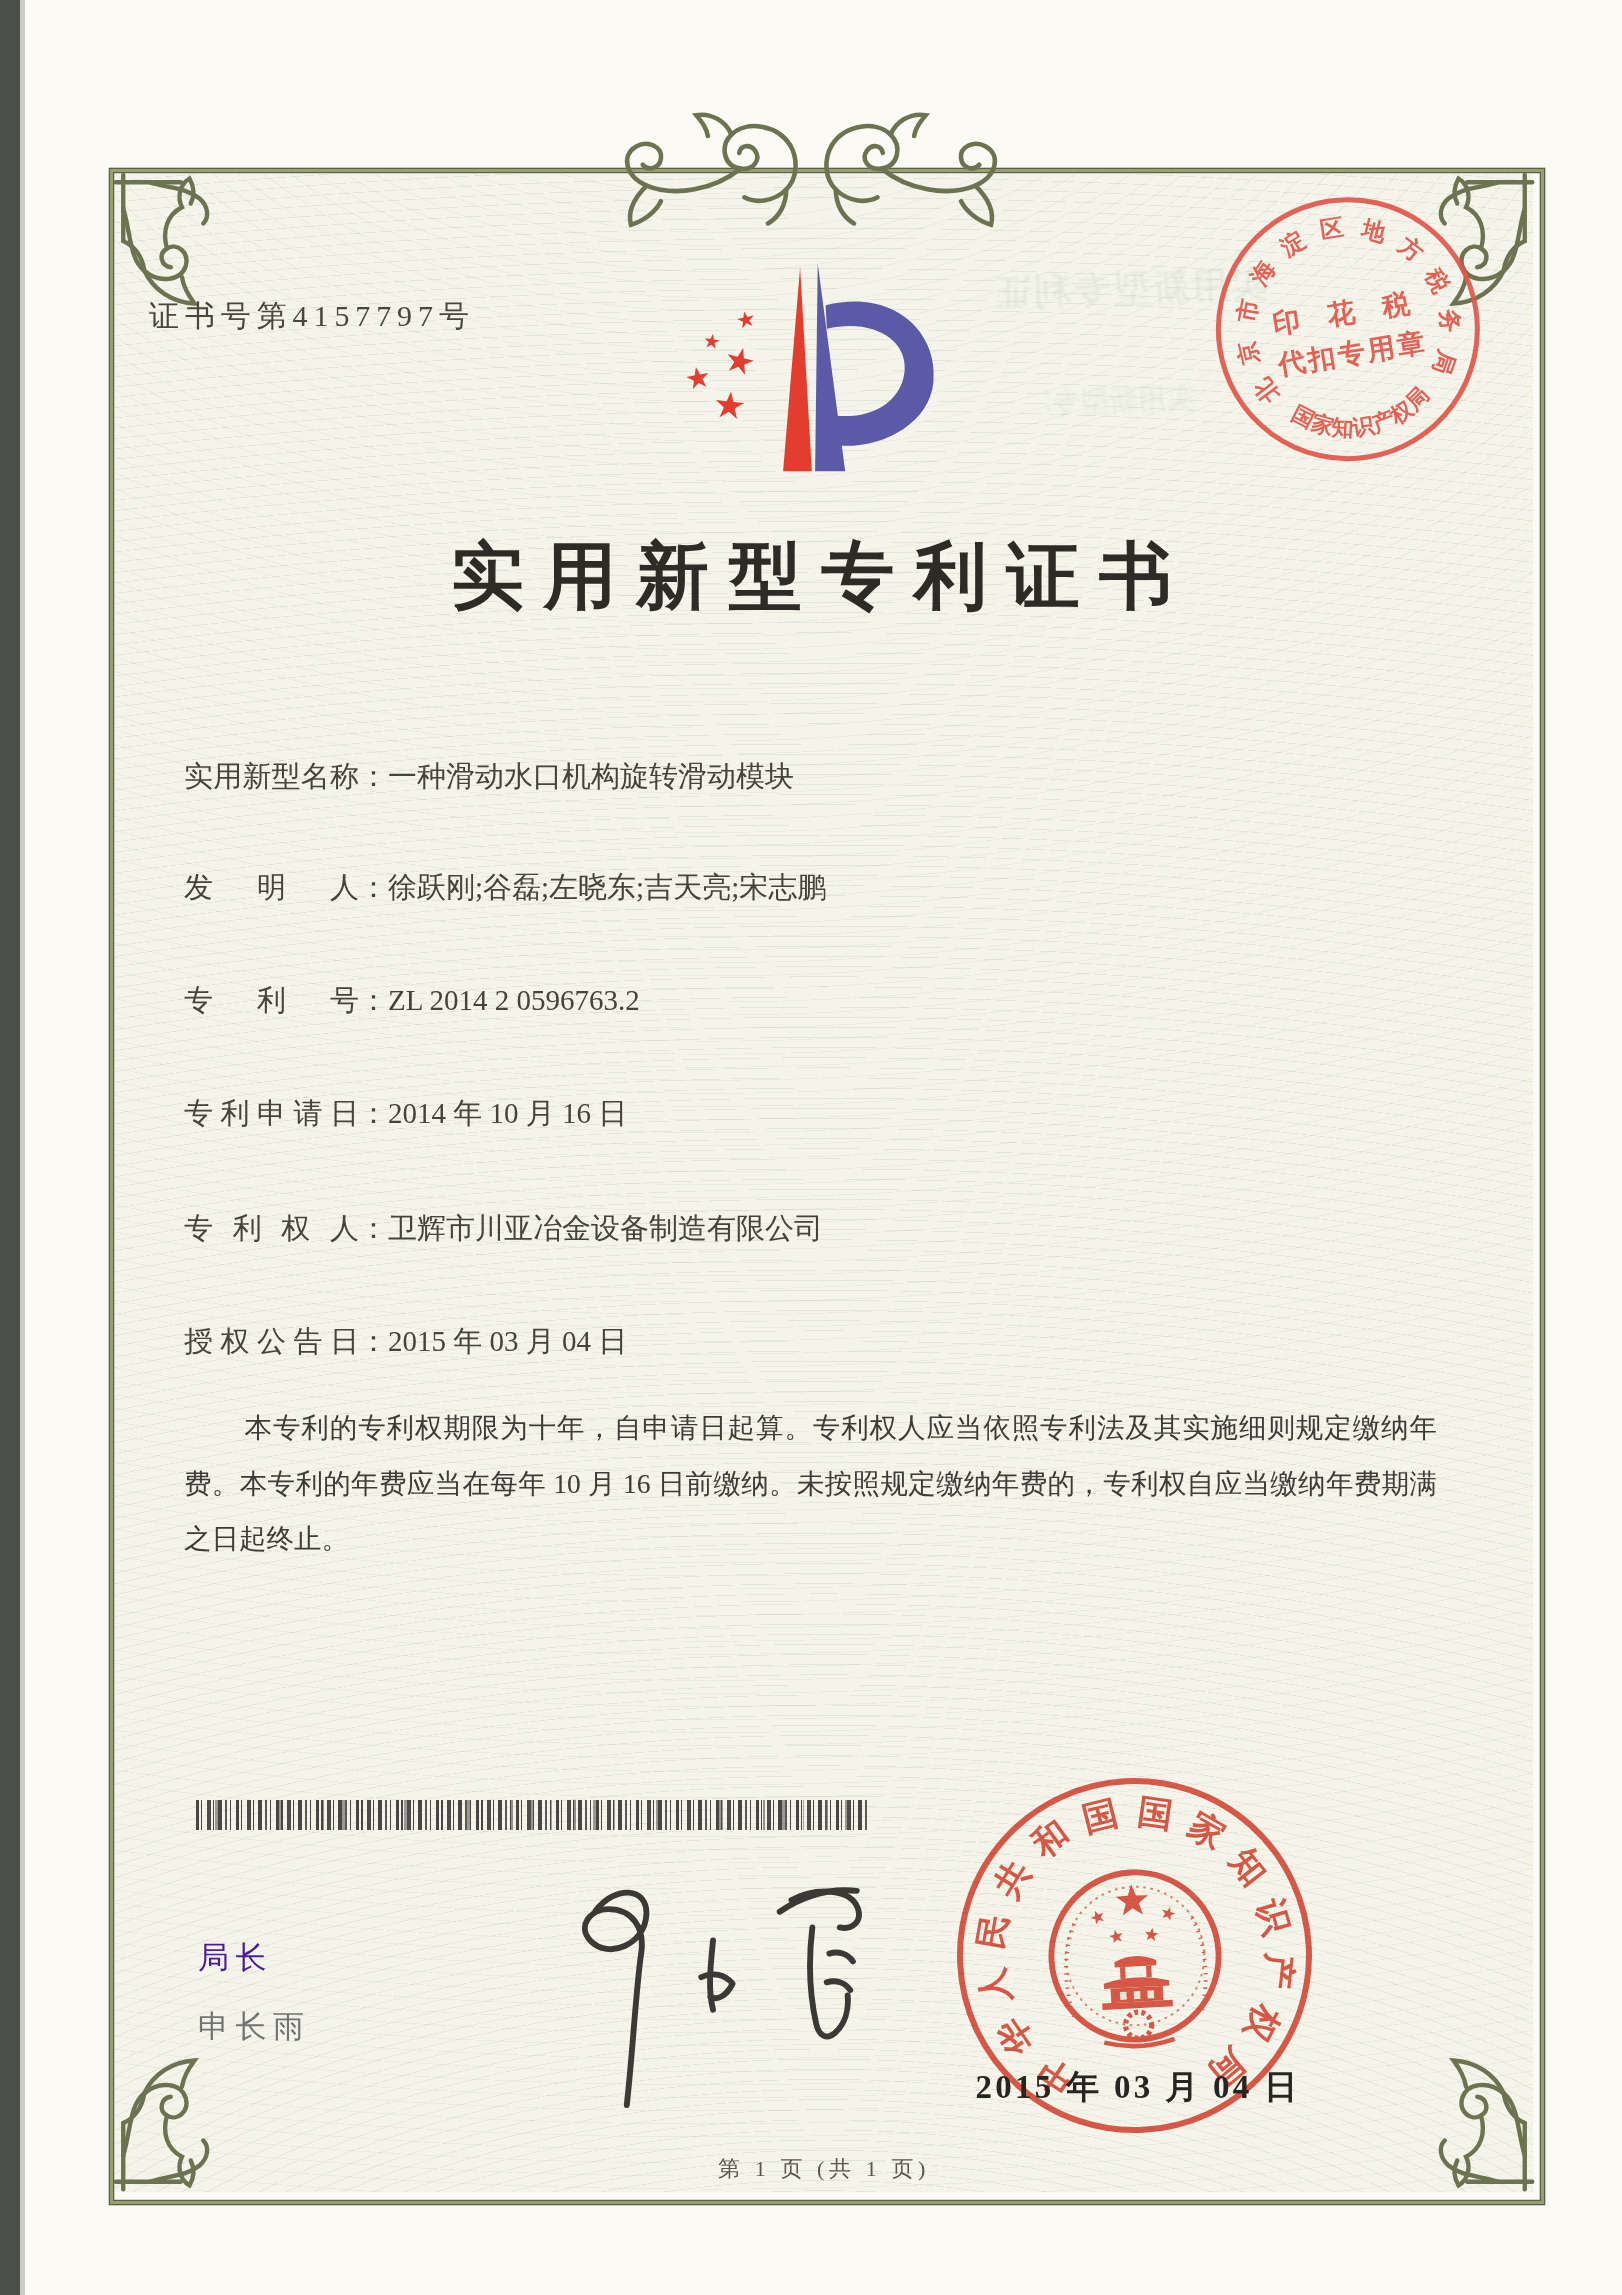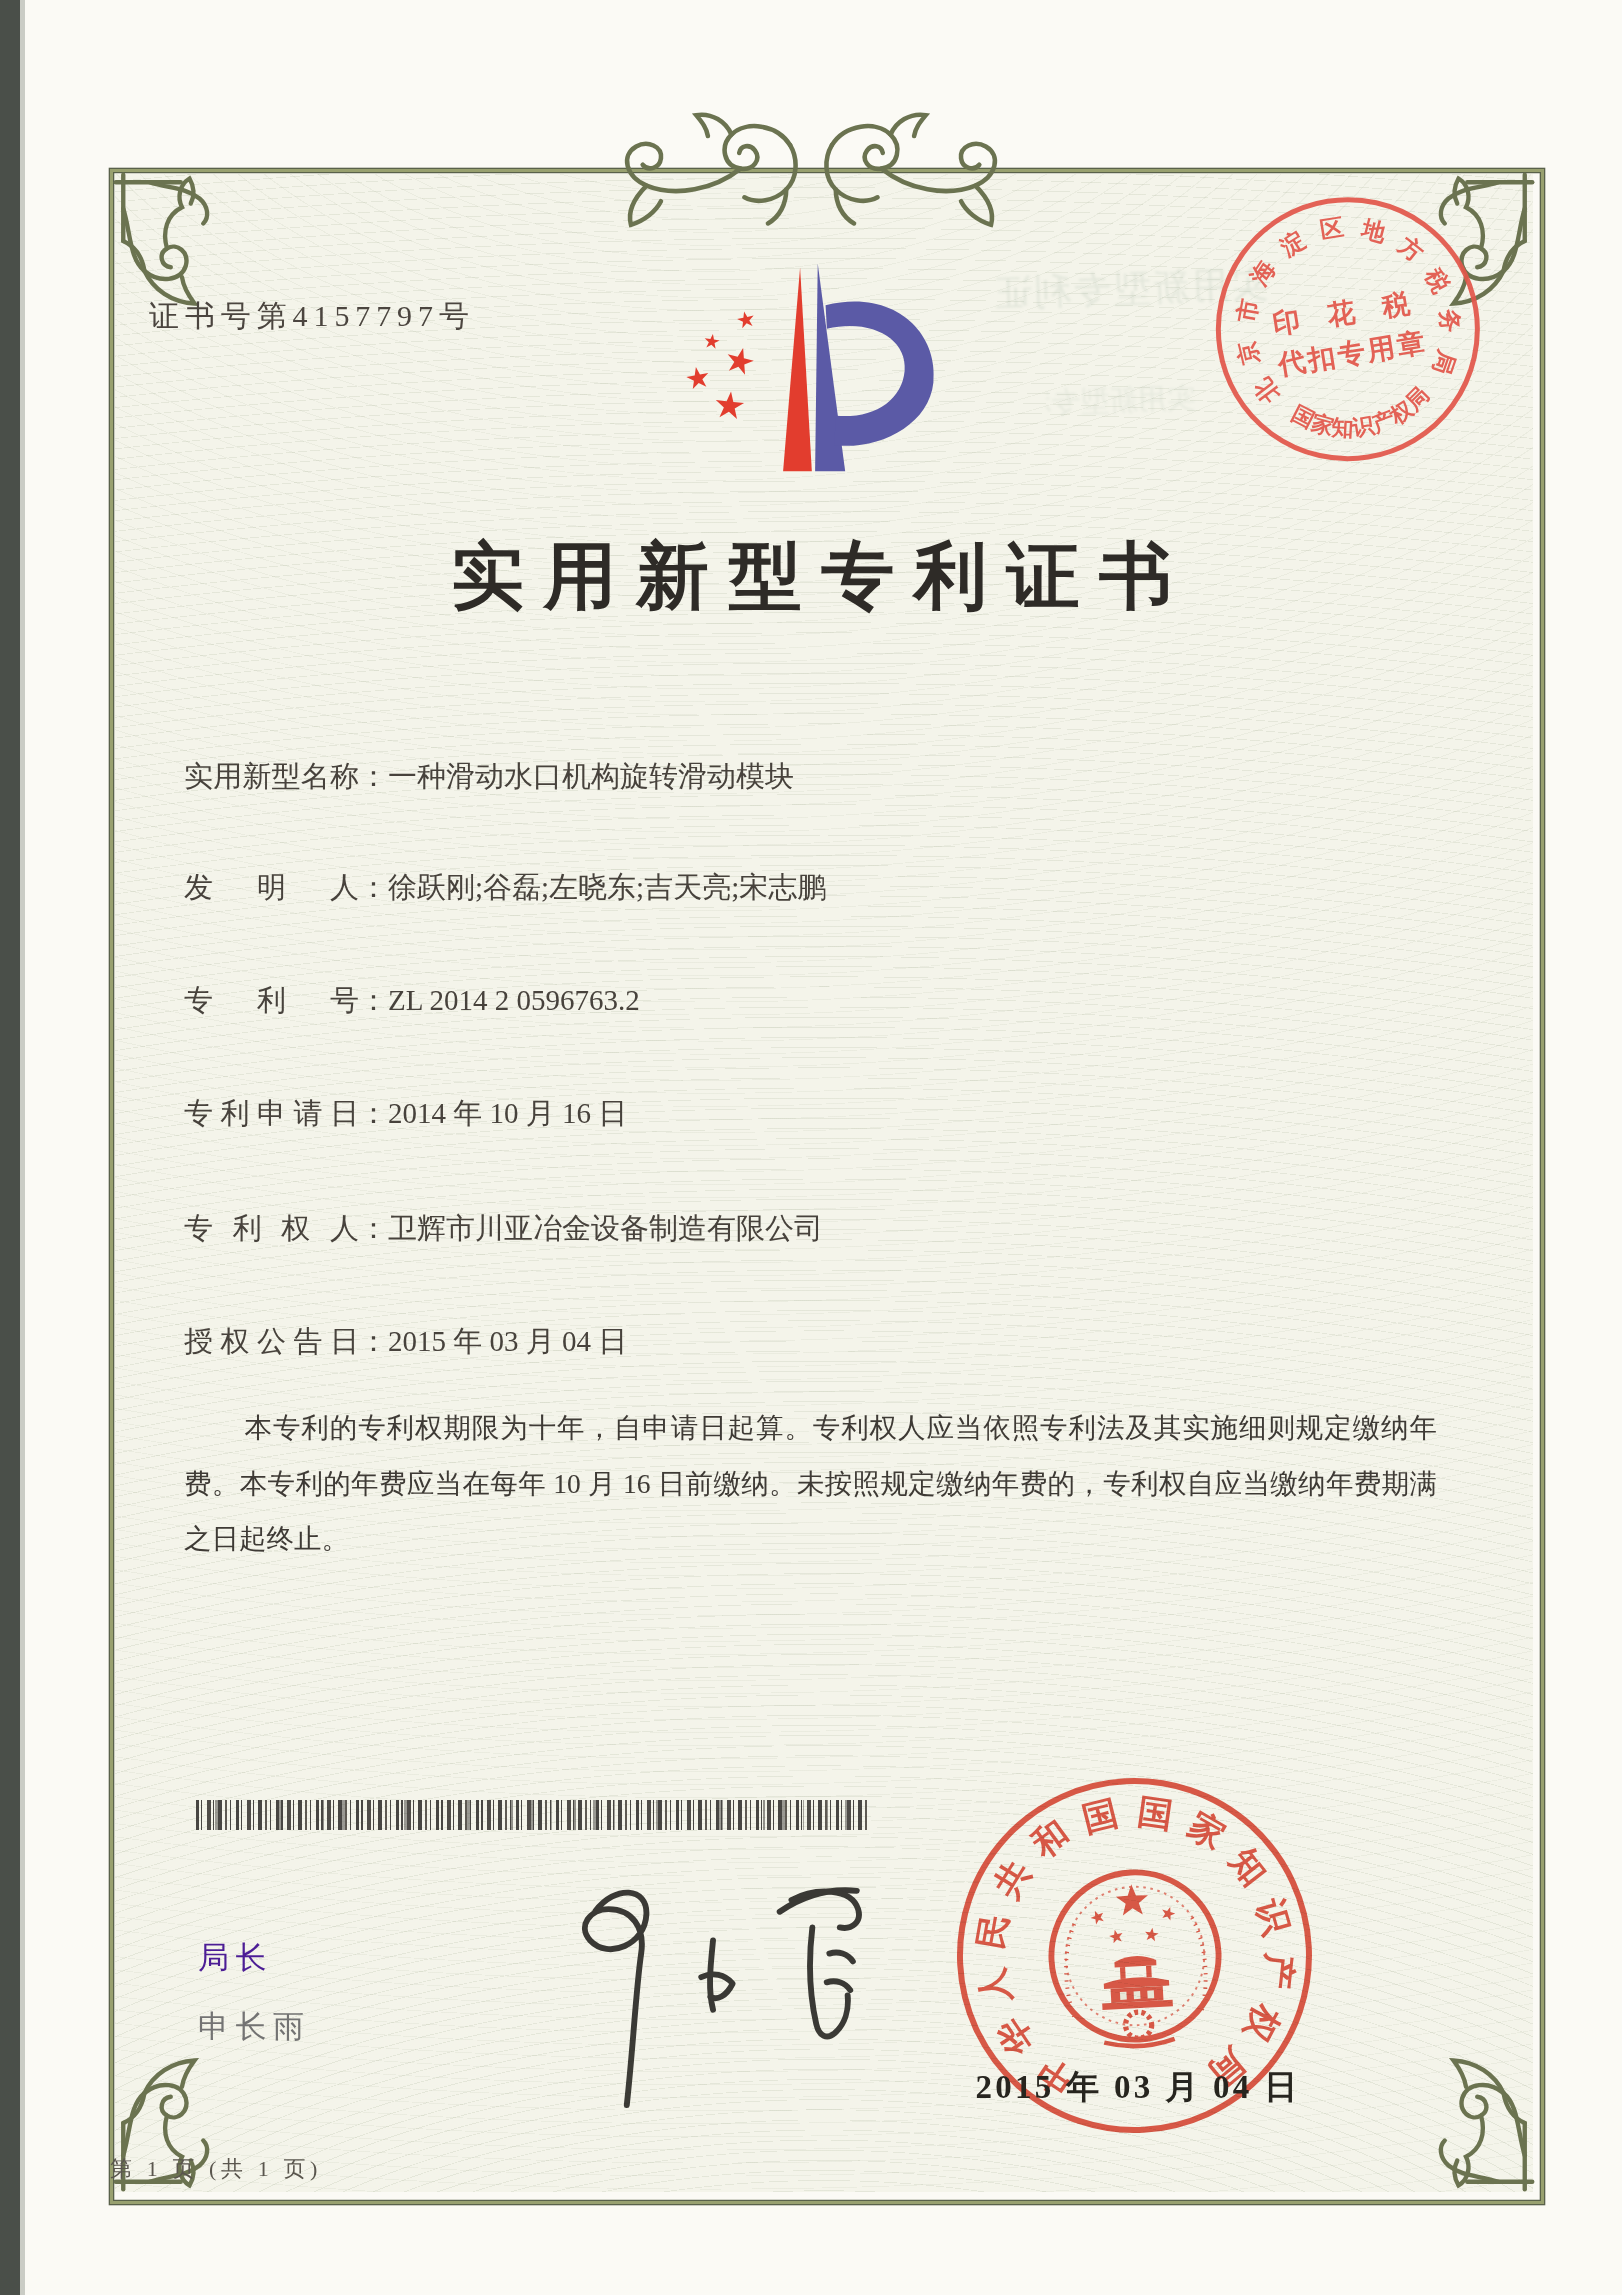--- a/index.html
+++ b/index.html
@@ -66,21 +66,21 @@
 
   
   .seal{position:absolute;left:957px;top:1778px;width:356px;height:356px;transform:rotate(-3deg);
         mix-blend-mode:multiply;opacity:.93;}
   .seal-ring{position:absolute;left:0;top:0;width:343px;height:343px;border:6.5px solid #df4f3e;border-radius:50%;}
   .seal .circ{color:#df4f3e;font-weight:bold;}
   .emblem{position:absolute;left:80px;top:67px;width:196px;height:222px;}
   .seal-date{position:absolute;left:968px;top:2065px;width:340px;text-align:center;font-size:33px;
              letter-spacing:3.3px;color:#27251f;font-weight:600;}
 
-  .footer{position:absolute;left:110px;top:2154px;width:1428px;text-align:left;font-size:22px;
+  .footer{position:absolute;left:110px;top:2154px;width:1428px;text-align:center;font-size:22px;
           letter-spacing:4.6px;color:#5a564e;}
 
   .circ{position:absolute;width:0;height:0;font-family:"Liberation Serif","DejaVu Serif",serif;}
   .cchar{position:absolute;left:0;top:0;white-space:pre;}
 </style>
 </head>
 <body>
 
 <div class="stage">
   <div class="scan-strip"></div>

